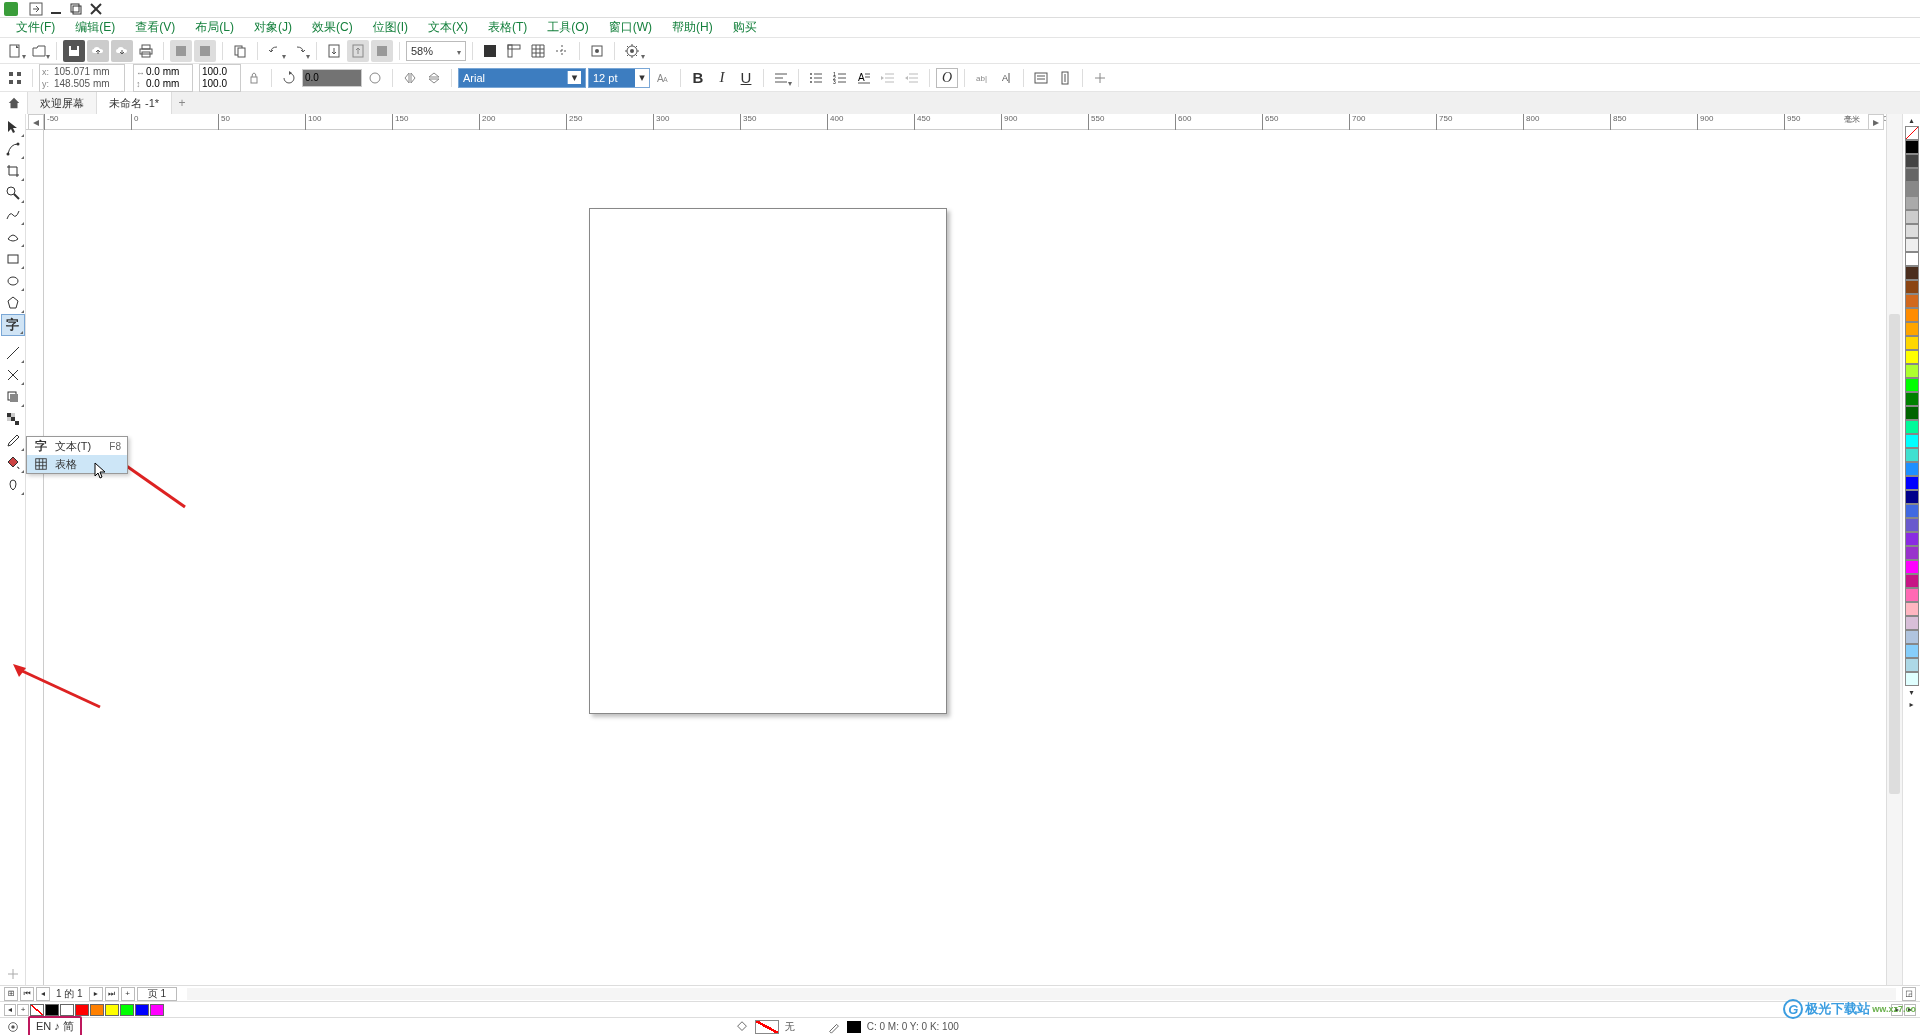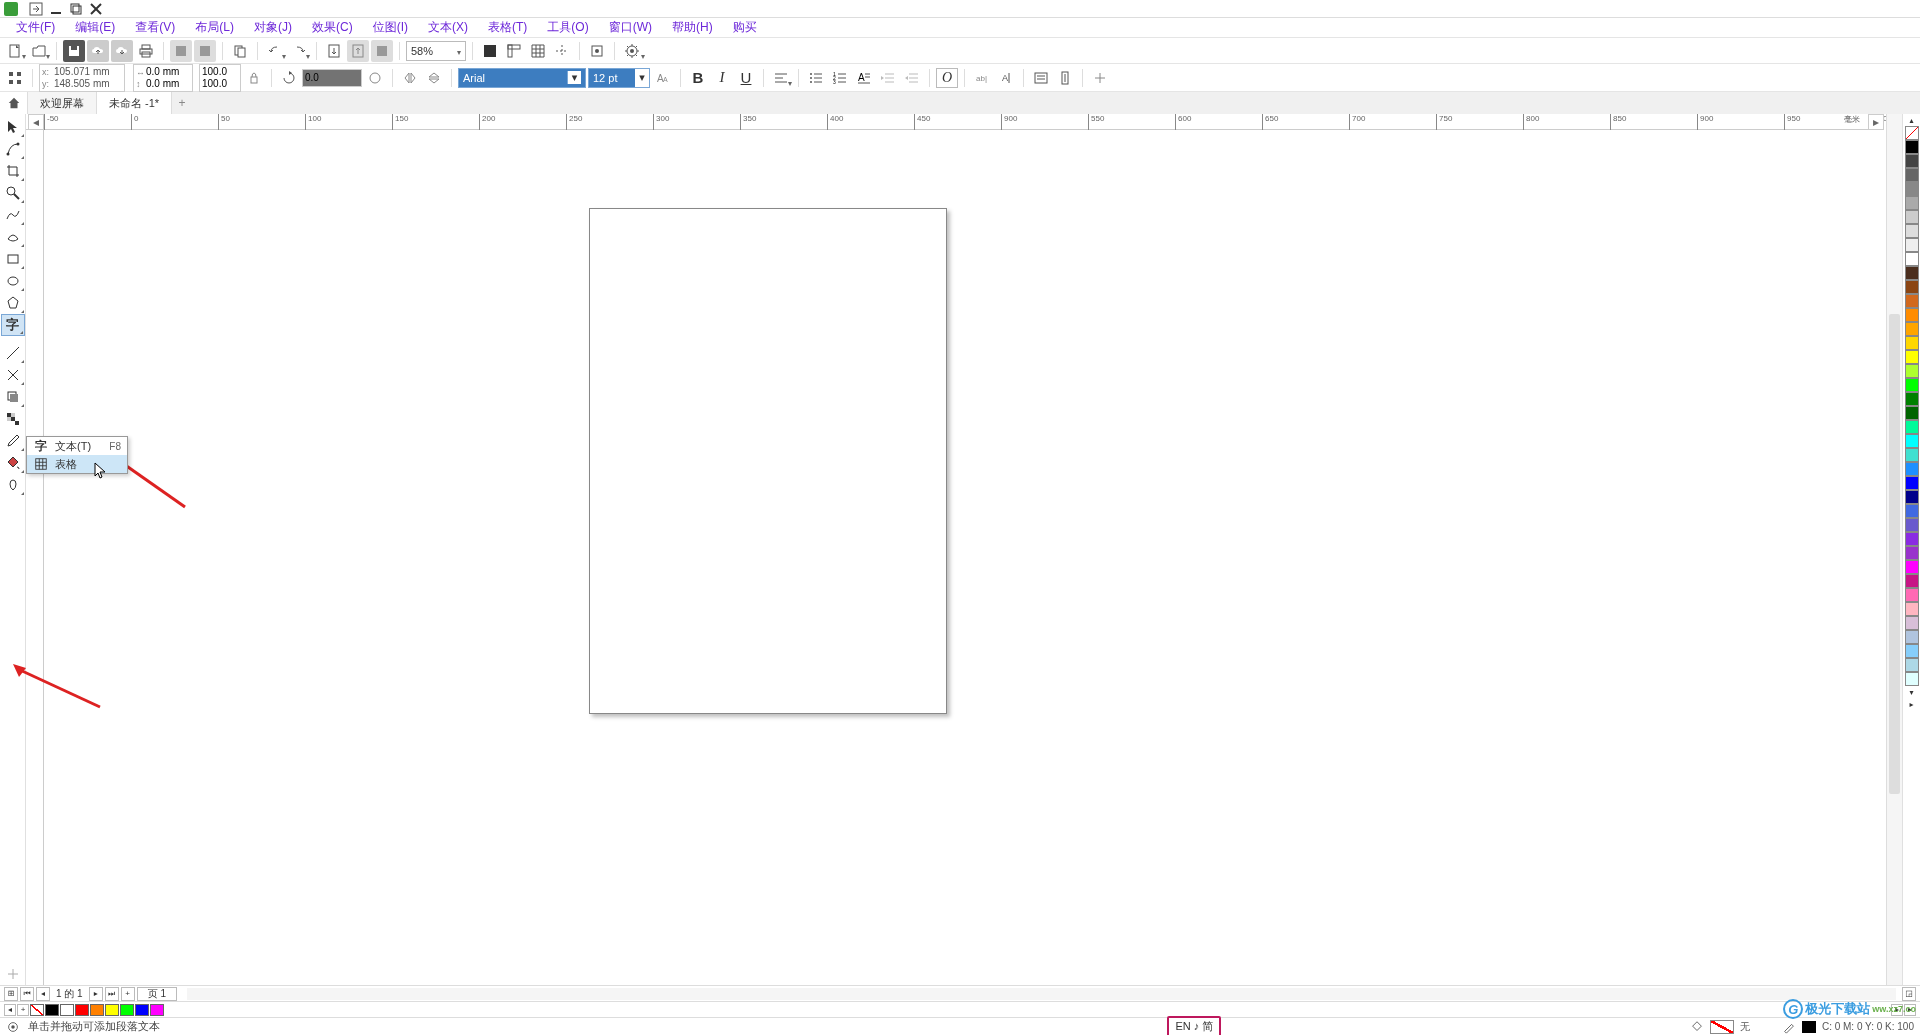--- a/index.html
+++ b/index.html
@@ -6,21 +6,21 @@
 body { width: 1920px; height: 1035px; overflow: hidden; background: #f0f0f0; font-size: 12px; color: #333; }
 
 
 .title-bar { height: 18px; background: #fff; display: flex; align-items: center; padding: 0 4px; border-bottom: 1px solid #ddd; }
 .title-bar .logo { width: 14px; height: 14px; background: #3a9d3a; border-radius: 2px; margin-right: 6px; }
 .title-bar .title { font-size: 11px; color: #444; flex: 1; }
 .title-bar .winbtn { width: 16px; height: 14px; display: flex; align-items: center; justify-content: center; margin-left: 4px; cursor: pointer; }
 
 
 .menu-bar { height: 20px; background: #fff; display: flex; align-items: center; padding: 0 6px; border-bottom: 1px solid #e5e5e5; }
-.menu-bar .mitem { padding: 0 10px; font-size: 12px; color: #6d28d9; cursor: pointer; }
+.menu-bar .mitem { padding: 0 10px; font-size: 12px; color: #15803d; cursor: pointer; }
 
 
 .toolbar1 { height: 26px; background: #fff; display: flex; align-items: center; padding: 0 4px; border-bottom: 1px solid #e5e5e5; gap: 2px; }
 .tbtn { width: 22px; height: 22px; display: flex; align-items: center; justify-content: center; border-radius: 2px; cursor: pointer; position: relative; }
 .tbtn svg { width: 16px; height: 16px; }
 .tsep { width: 1px; height: 18px; background: #ddd; margin: 0 4px; }
 .zoom-combo { width: 60px; height: 20px; border: 1px solid #bbb; display: flex; align-items: center; padding: 0 4px; font-size: 11px; background: #fff; }
 .zoom-combo .arrow { margin-left: auto; }
 
 
@@ -774,21 +774,20 @@
   <div style="flex:1"></div>
   <div class="nav">▸</div>
   <div class="nav">▸</div>
 </div>
 
 <div class="status-bar">
   <svg class="gear" viewBox="0 0 16 16">
       <circle cx="8" cy="8" r="5" fill="none" stroke="#555"></circle>
       <circle cx="8" cy="8" r="2" fill="#555"></circle>
     </svg>
-  <span class="hint">单击并拖动可添加段落文本</span>
   <div class="lang-badge">EN ♪ 简</div>
   <div style="flex:0.4"></div>
   <div class="status-right">
     <svg width="14" height="14" viewBox="0 0 16 16">
         <path d="M8 2 L13 7 L8 12 L3 7 Z" fill="none" stroke="#555"></path>
       </svg>
     <div class="fill-none"></div>
     <span>无</span>
     <span style="width:20px"></span>
     <svg width="14" height="14" viewBox="0 0 16 16">

